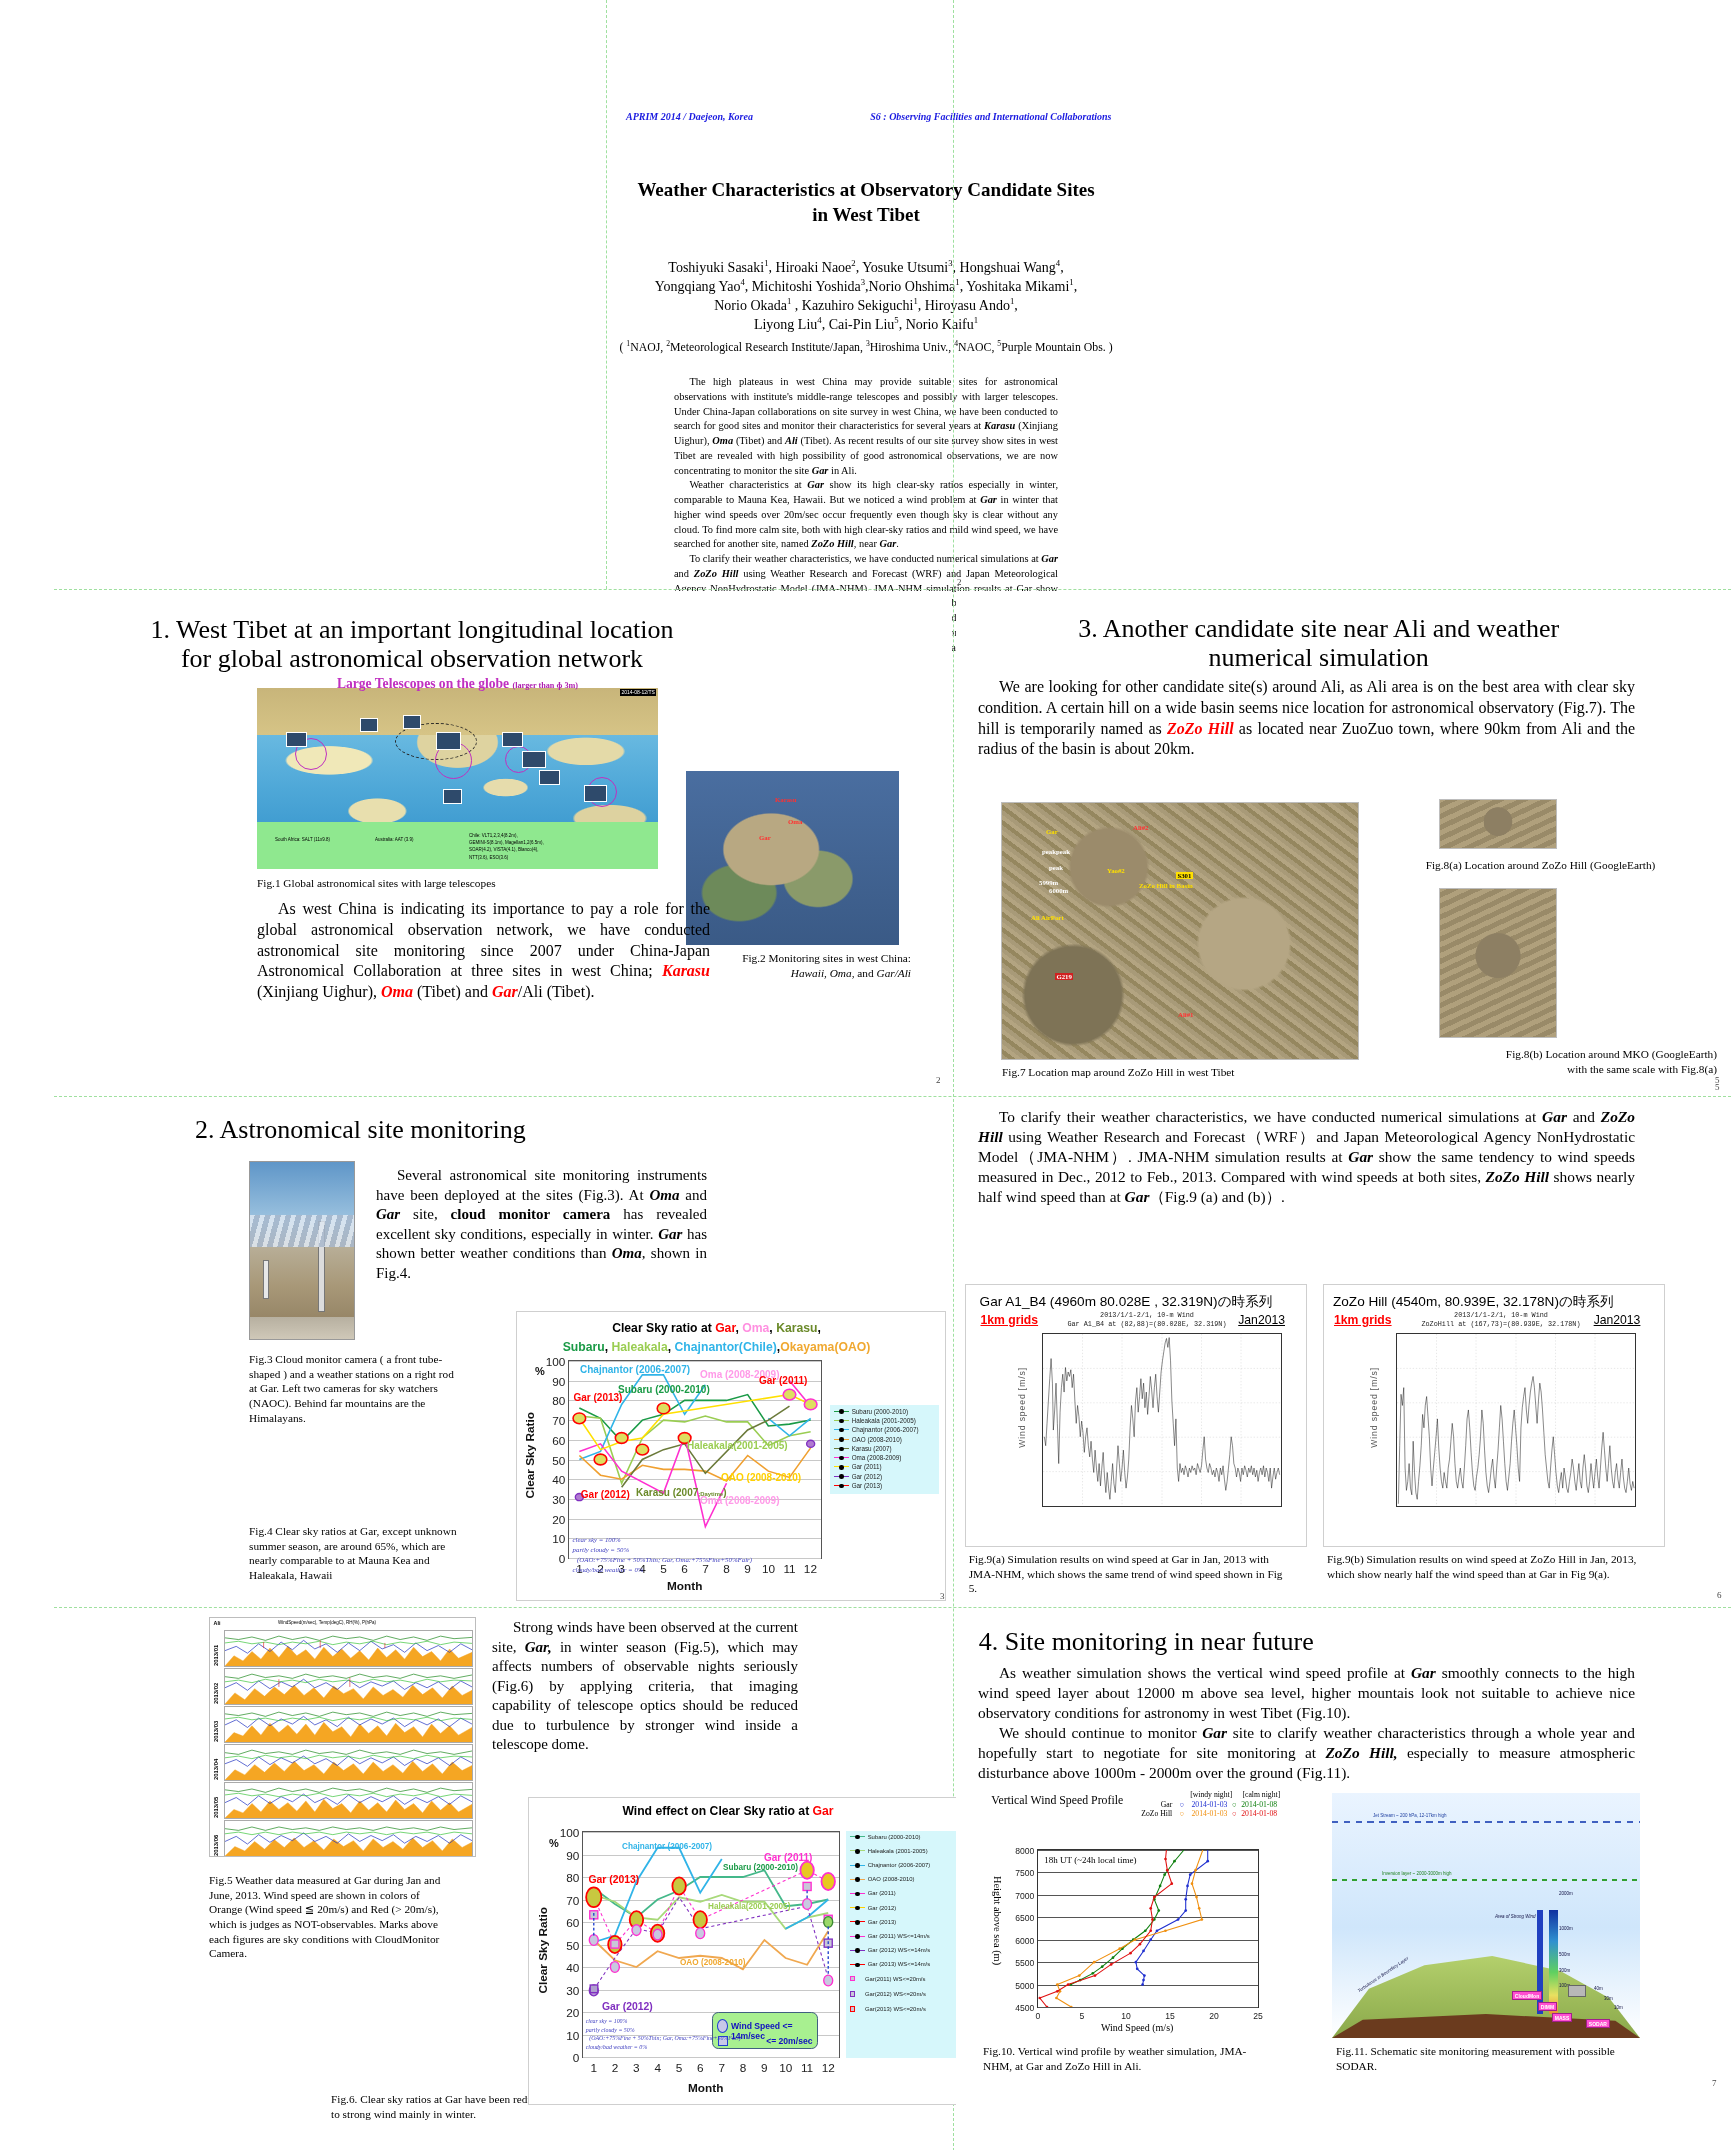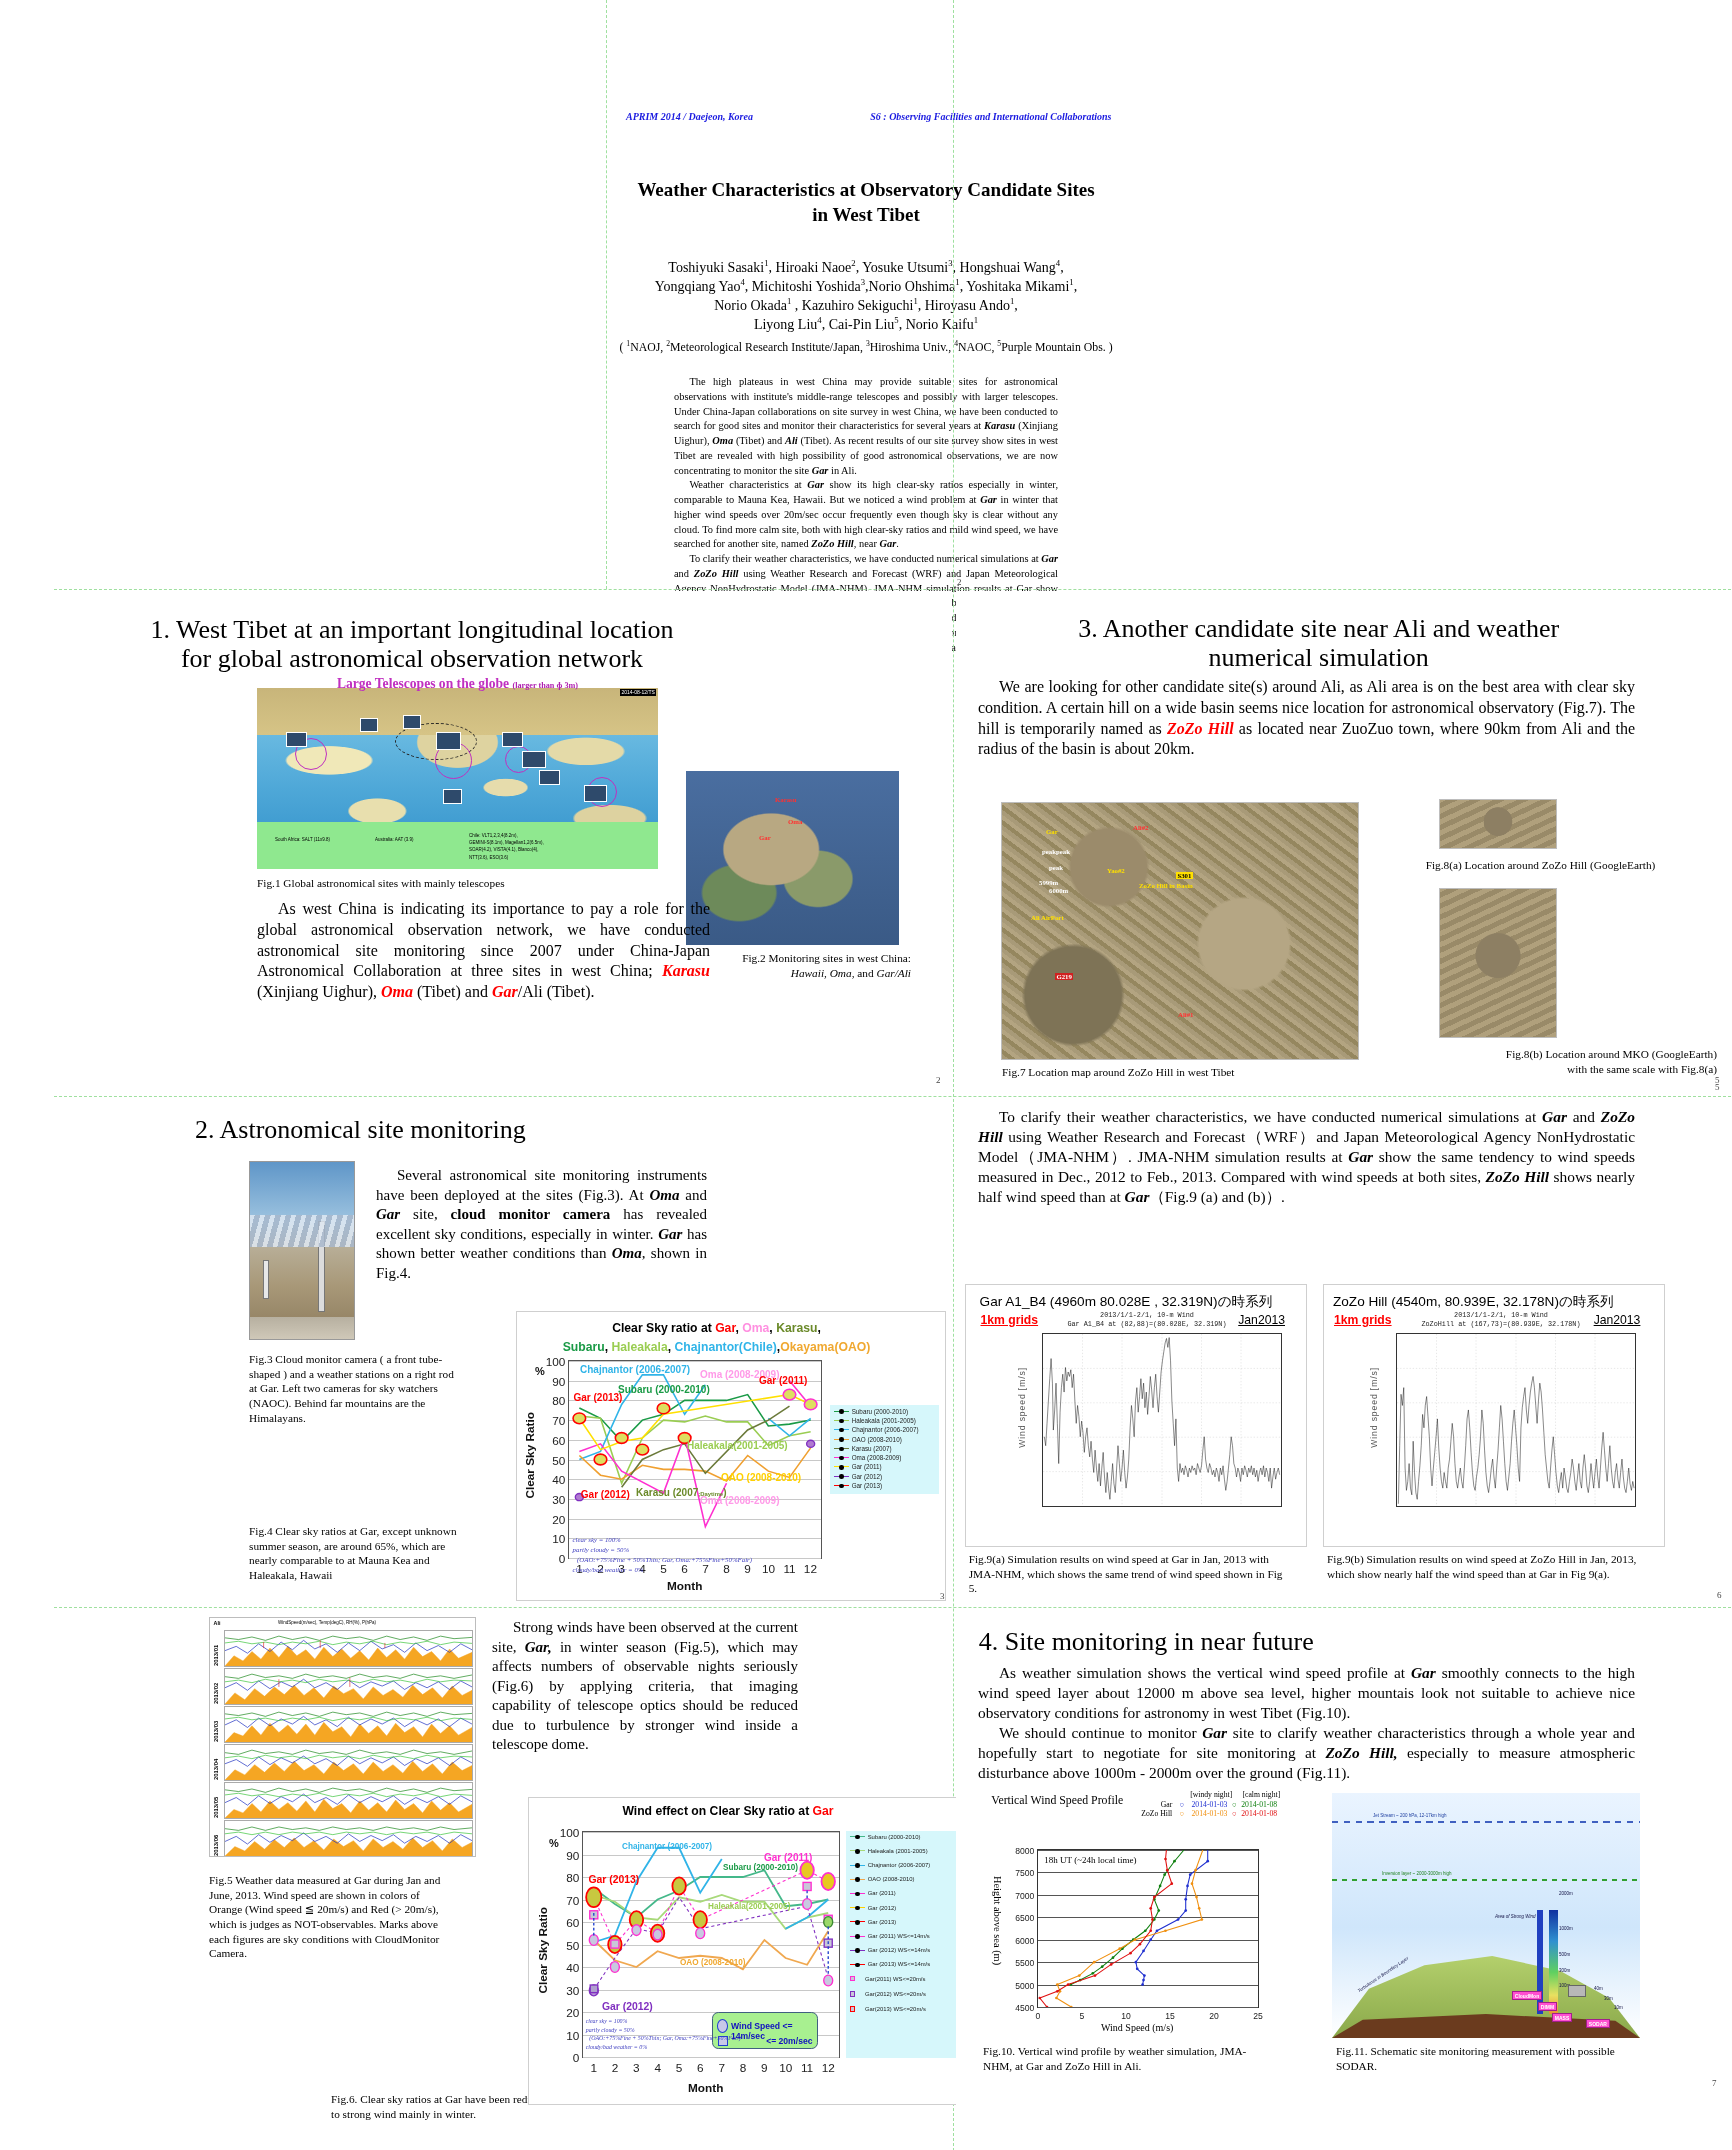--- a/index.html
+++ b/index.html
@@ -205,21 +205,21 @@
       <div>GEMINI-S(8.1m), Magellan1,2(6.5m),</div>
       <div>SOAR(4.2), VISTA(4.1), Blanco(4),</div>
       <div>NTT(3.6), ESO(3.6)</div>
     </div>
   </div>
   <div style="position:absolute; left:198px; width:401px; top:85px; text-align:center;
               font-family:'Liberation Serif',serif; font-size:13.6px; color:#c030c0; font-weight:bold;">
     <span>Large Telescopes on the globe</span>
     <span style="font-size:8.2px; color:#b020b0;">(larger than ɸ 3m)</span>
   </div>
-  <div class="cap" style="position:absolute; left:198px; top:285px; width:408px;">Fig.1 Global astronomical sites with mainly telescopes</div>
+  <div class="cap" style="position:absolute; left:198px; top:285px; width:408px;">Fig.1 Global astronomical sites with large telescopes</div>
 
   <div class="figbox asiamap" style="left:627px; top:180px; width:213px; height:174px; border:none;">
     <div class="pin" style="left:89px; top:25px;">Karasu</div>
     <div class="pin" style="left:102px; top:47px;">Oma</div>
     <div class="pin" style="left:73px; top:63px;">Gar</div>
   </div>
   <div class="cap cap-c" style="position:absolute; left:616px; width:236px; top:360px;">
     <div>Fig.2 Monitoring sites in west China:</div>
     <div><i>Hawaii, Oma</i>, and <i>Gar/Ali</i></div>
   </div>

